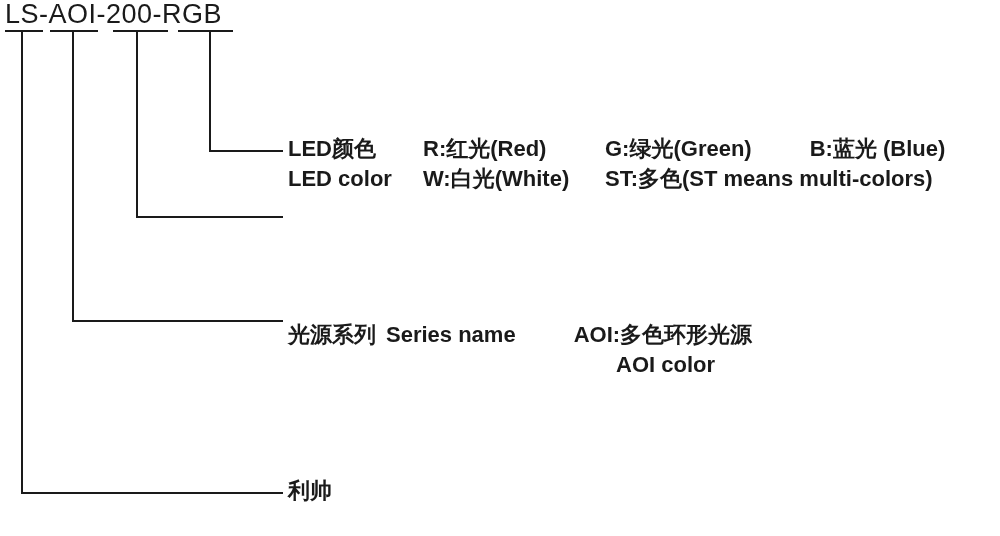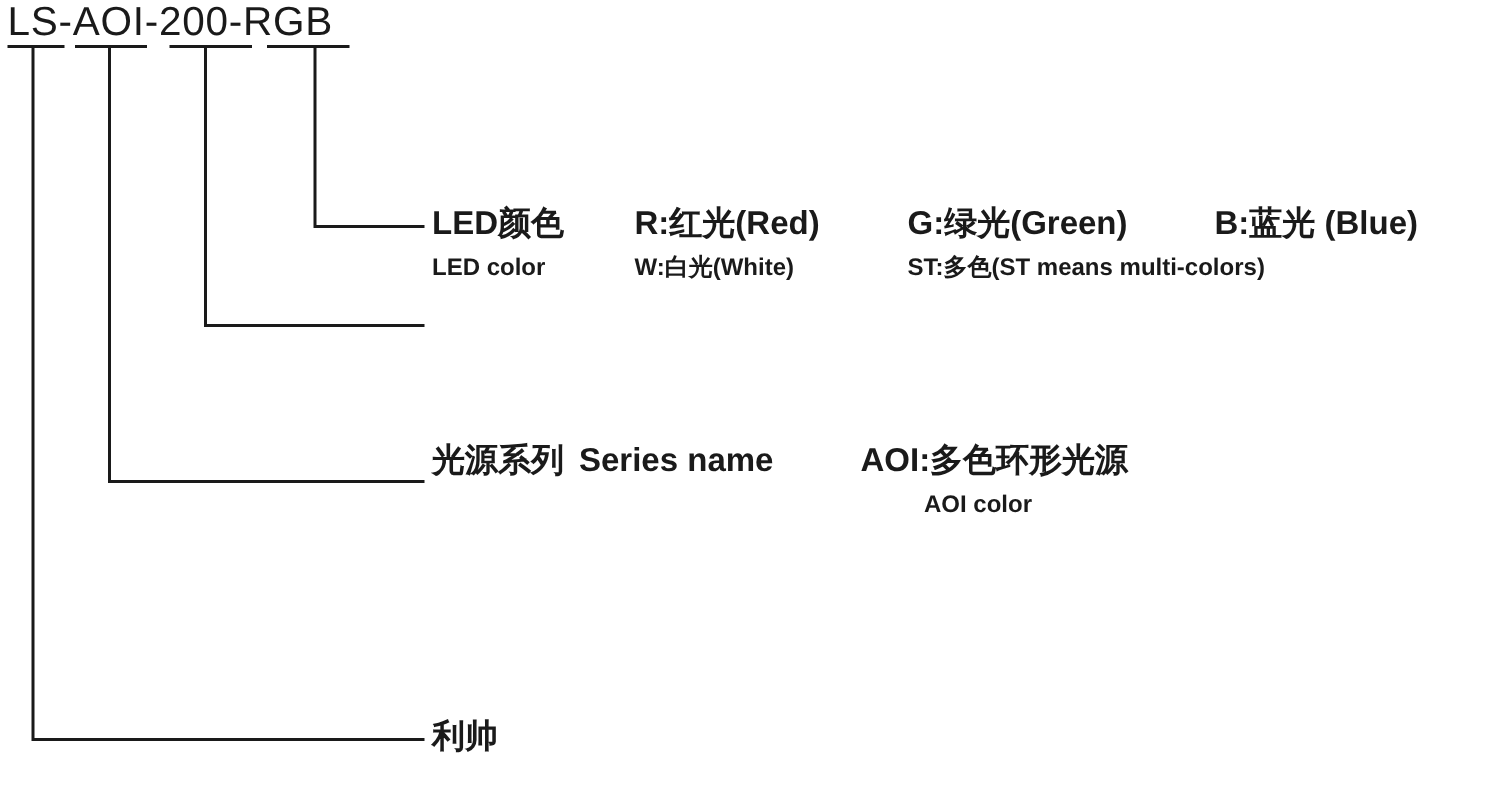--- a/index.html
+++ b/index.html
@@ -47,21 +47,21 @@
     line-height: 30px;
   }
   .line {
     white-space: nowrap;
     font-weight: bold;
   }
   .cn {
     font-size: 22px;
   }
   .en {
-    font-size: 16px;
+    font-size: 22px;
   }
   .sub-indent {
     display: inline-block;
   }
   .row {
     display: block;
   }
   .col-a {
     display: inline-block;
     min-width: 135px;
@@ -107,21 +107,21 @@
       <span class="col-a">LED颜色</span><span class="col-b">R:红光(Red)</span><span class="col-c">G:绿光(Green)</span><span class="series-gap"></span><span class="col-c">B:蓝光 (Blue)</span>
     </span>
     <span class="row line en">
       <span class="col-a">LED color</span><span class="col-b">W:白光(White)</span><span class="col-c">ST:多色(ST means multi-colors)</span>
     </span>
   </div>
 
   <div class="callout" style="left:288px; top:200px;">
   </div>
 
-  <div class="callout" style="left:288px; top:292px;">
+  <div class="callout" style="left:288px; top:320px;">
     <span class="row line cn">
       <span>光源系列</span><span class="sub-indent" style="width:10px;"></span><span>Series name</span><span class="series-gap"></span><span>AOI:多色环形光源</span>
     </span>
     <span class="row line en">
       <span class="sub-indent" style="width:328px;"></span><span>AOI color</span>
     </span>
   </div>
 
   <div class="callout" style="left:288px; top:476px;">
     <span class="row line cn">利帅</span>

